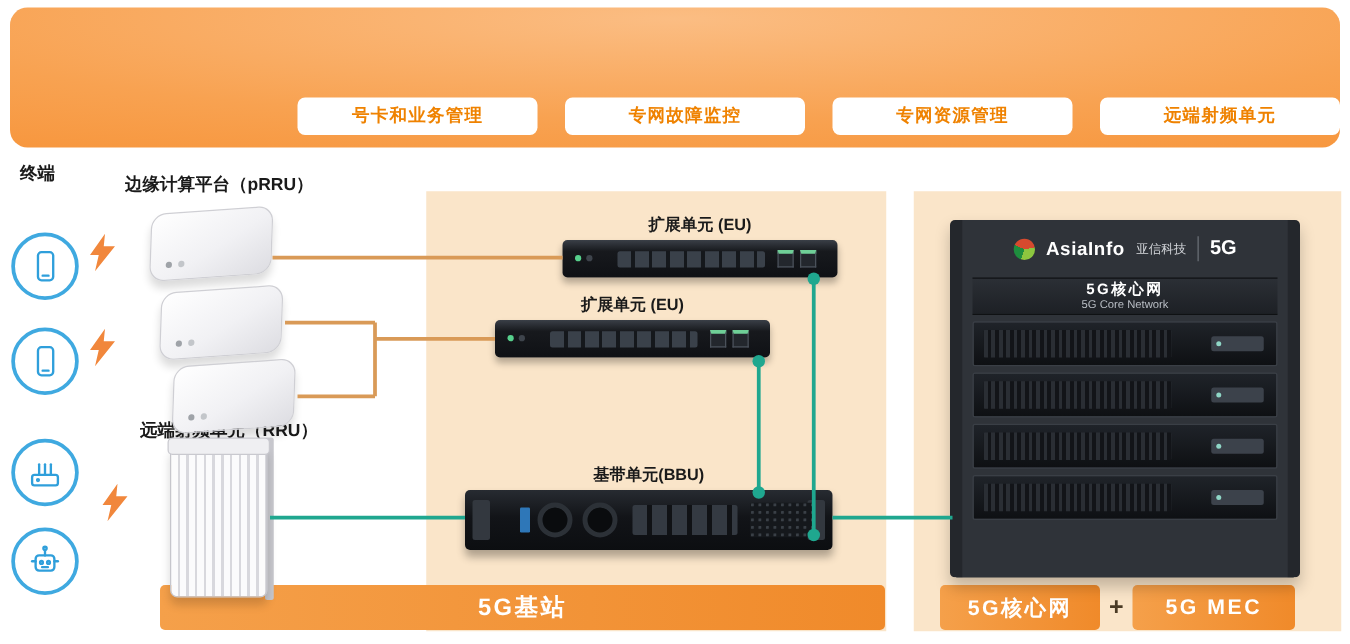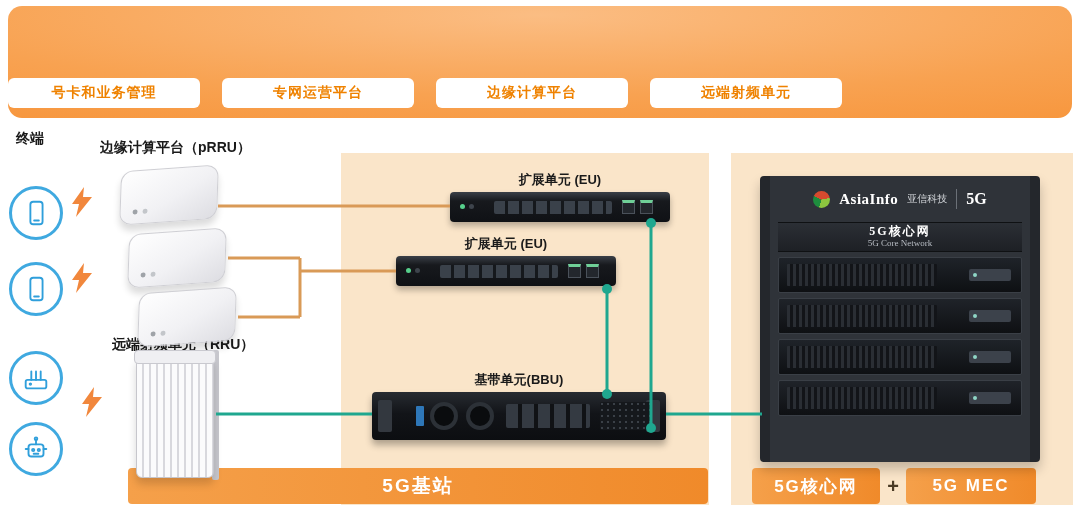--- a/index.html
+++ b/index.html
@@ -5,21 +5,21 @@
   * { margin:0; padding:0; box-sizing:border-box; }
   body { background:#fff; font-family:"Liberation Sans", sans-serif; }
   .stage { position:relative; width:1080px; height:515px; background:#ffffff; overflow:hidden; }
 
   
   .banner { position:absolute; left:8px; top:6px; width:1064px; height:112px; border-radius:14px;
             background: radial-gradient(120% 150% at 50% 8%, #FBBD83 0%, #F8A251 48%, #F68C2C 100%); }
   .banner-title { position:absolute; left:50%; top:18px; transform:translateX(-50%);
                   background:#fff; border-radius:8px; padding:8px 40px;
                   color:#EF8200; font-size:21px; font-weight:bold; letter-spacing:2px; white-space:nowrap; }
-  .banner-buttons { position:absolute; left:0; right:0; top:72px; display:flex; justify-content:flex-start; gap:22px;border-radius:14px; }
+  .banner-buttons { position:absolute; left:0; right:0; top:72px; display:flex; justify-content:flex-end; gap:22px;border-radius:14px; }
   .banner-btn { width:192px; height:30px; background:#fff; border-radius:6px;
                 color:#EF8200; font-size:14px; font-weight:bold;
                 display:flex; align-items:center; justify-content:center; letter-spacing:1px; }
 
   
   .panel { position:absolute; top:153px; height:352px; background:#FAE5C9; }
   .panel-mid { left:341px; width:368px; }
   .panel-right { left:731px; width:342px; }
 
   
@@ -97,21 +97,21 @@
                background:repeating-linear-gradient(90deg,#343A42 0 12px,#101215 12px 16px); border-radius:2px; }
   .bbu-accent { position:absolute; left:44px; top:14px; width:8px; height:20px; background:#2E77B8; border-radius:1px; }
   .bbu-vent { position:absolute; left:228px; top:10px; width:52px; height:28px; border-radius:2px;
               background:radial-gradient(circle at 2px 2px, #3A4047 1.2px, transparent 1.4px); background-size:6px 6px;
               background-color:#15181C; }
   .lbl-bbu { left:372px; top:371px; width:294px; }
 
   
   .rack { position:absolute; left:760px; top:176px; width:280px; height:286px; border-radius:4px;
           background:#2F3339; border-left:10px solid #24272C; border-right:10px solid #24272C;
-          box-shadow:0 7px 12px rgba(0,0,0,0.22);font-family:Liberation Serif, serif; }
+          box-shadow:0 7px 12px rgba(0,0,0,0.22); }
   .rack-inner { display:flex; flex-direction:column; gap:5px; padding:5px 8px 8px; height:100%; }
   .rack-logo { height:36px; display:flex; align-items:center; justify-content:center; gap:9px; }
   .logo-mark { width:17px; height:17px; border-radius:50%;
                background:conic-gradient(#D64A2E 0 22%, #8CC63F 22% 55%, #1E8E3E 55% 82%, #D64A2E 82% 100%); }
   .logo-text { color:#fff; font-size:15px; font-weight:bold; letter-spacing:0.5px; }
   .logo-cn { color:#D6D9DD; font-size:10px; }
   .logo-div { width:1px; height:20px; background:#6B7077; }
   .logo-5g { color:#fff; font-size:16px; font-weight:bold; }
   .rack-band { height:30px; background:linear-gradient(180deg,#2B2F35,#1D2025);
                border-top:1px solid #0F1113; border-bottom:1px solid #0F1113;
@@ -131,22 +131,22 @@
   .overlay { position:absolute; left:0; top:0; pointer-events:none; }
 </style>
 </head>
 <body>
 
 <div class="stage">
 
   <div class="banner">
     <div class="banner-buttons">
       <div class="banner-btn">号卡和业务管理</div>
-      <div class="banner-btn">专网运营平台</div>
-      <div class="banner-btn">边缘计算平台</div>
+      <div class="banner-btn">专网故障监控</div>
+      <div class="banner-btn">专网资源管理</div>
       <div class="banner-btn">远端射频单元</div>
     </div>
   </div>
 
   <div class="panel panel-mid"></div>
   <div class="panel panel-right"></div>
 
   <div class="obar bar-bs">5G基站</div>
   <div class="obar bar-core">5G核心网</div>
   <div class="bar-plus">+</div>

